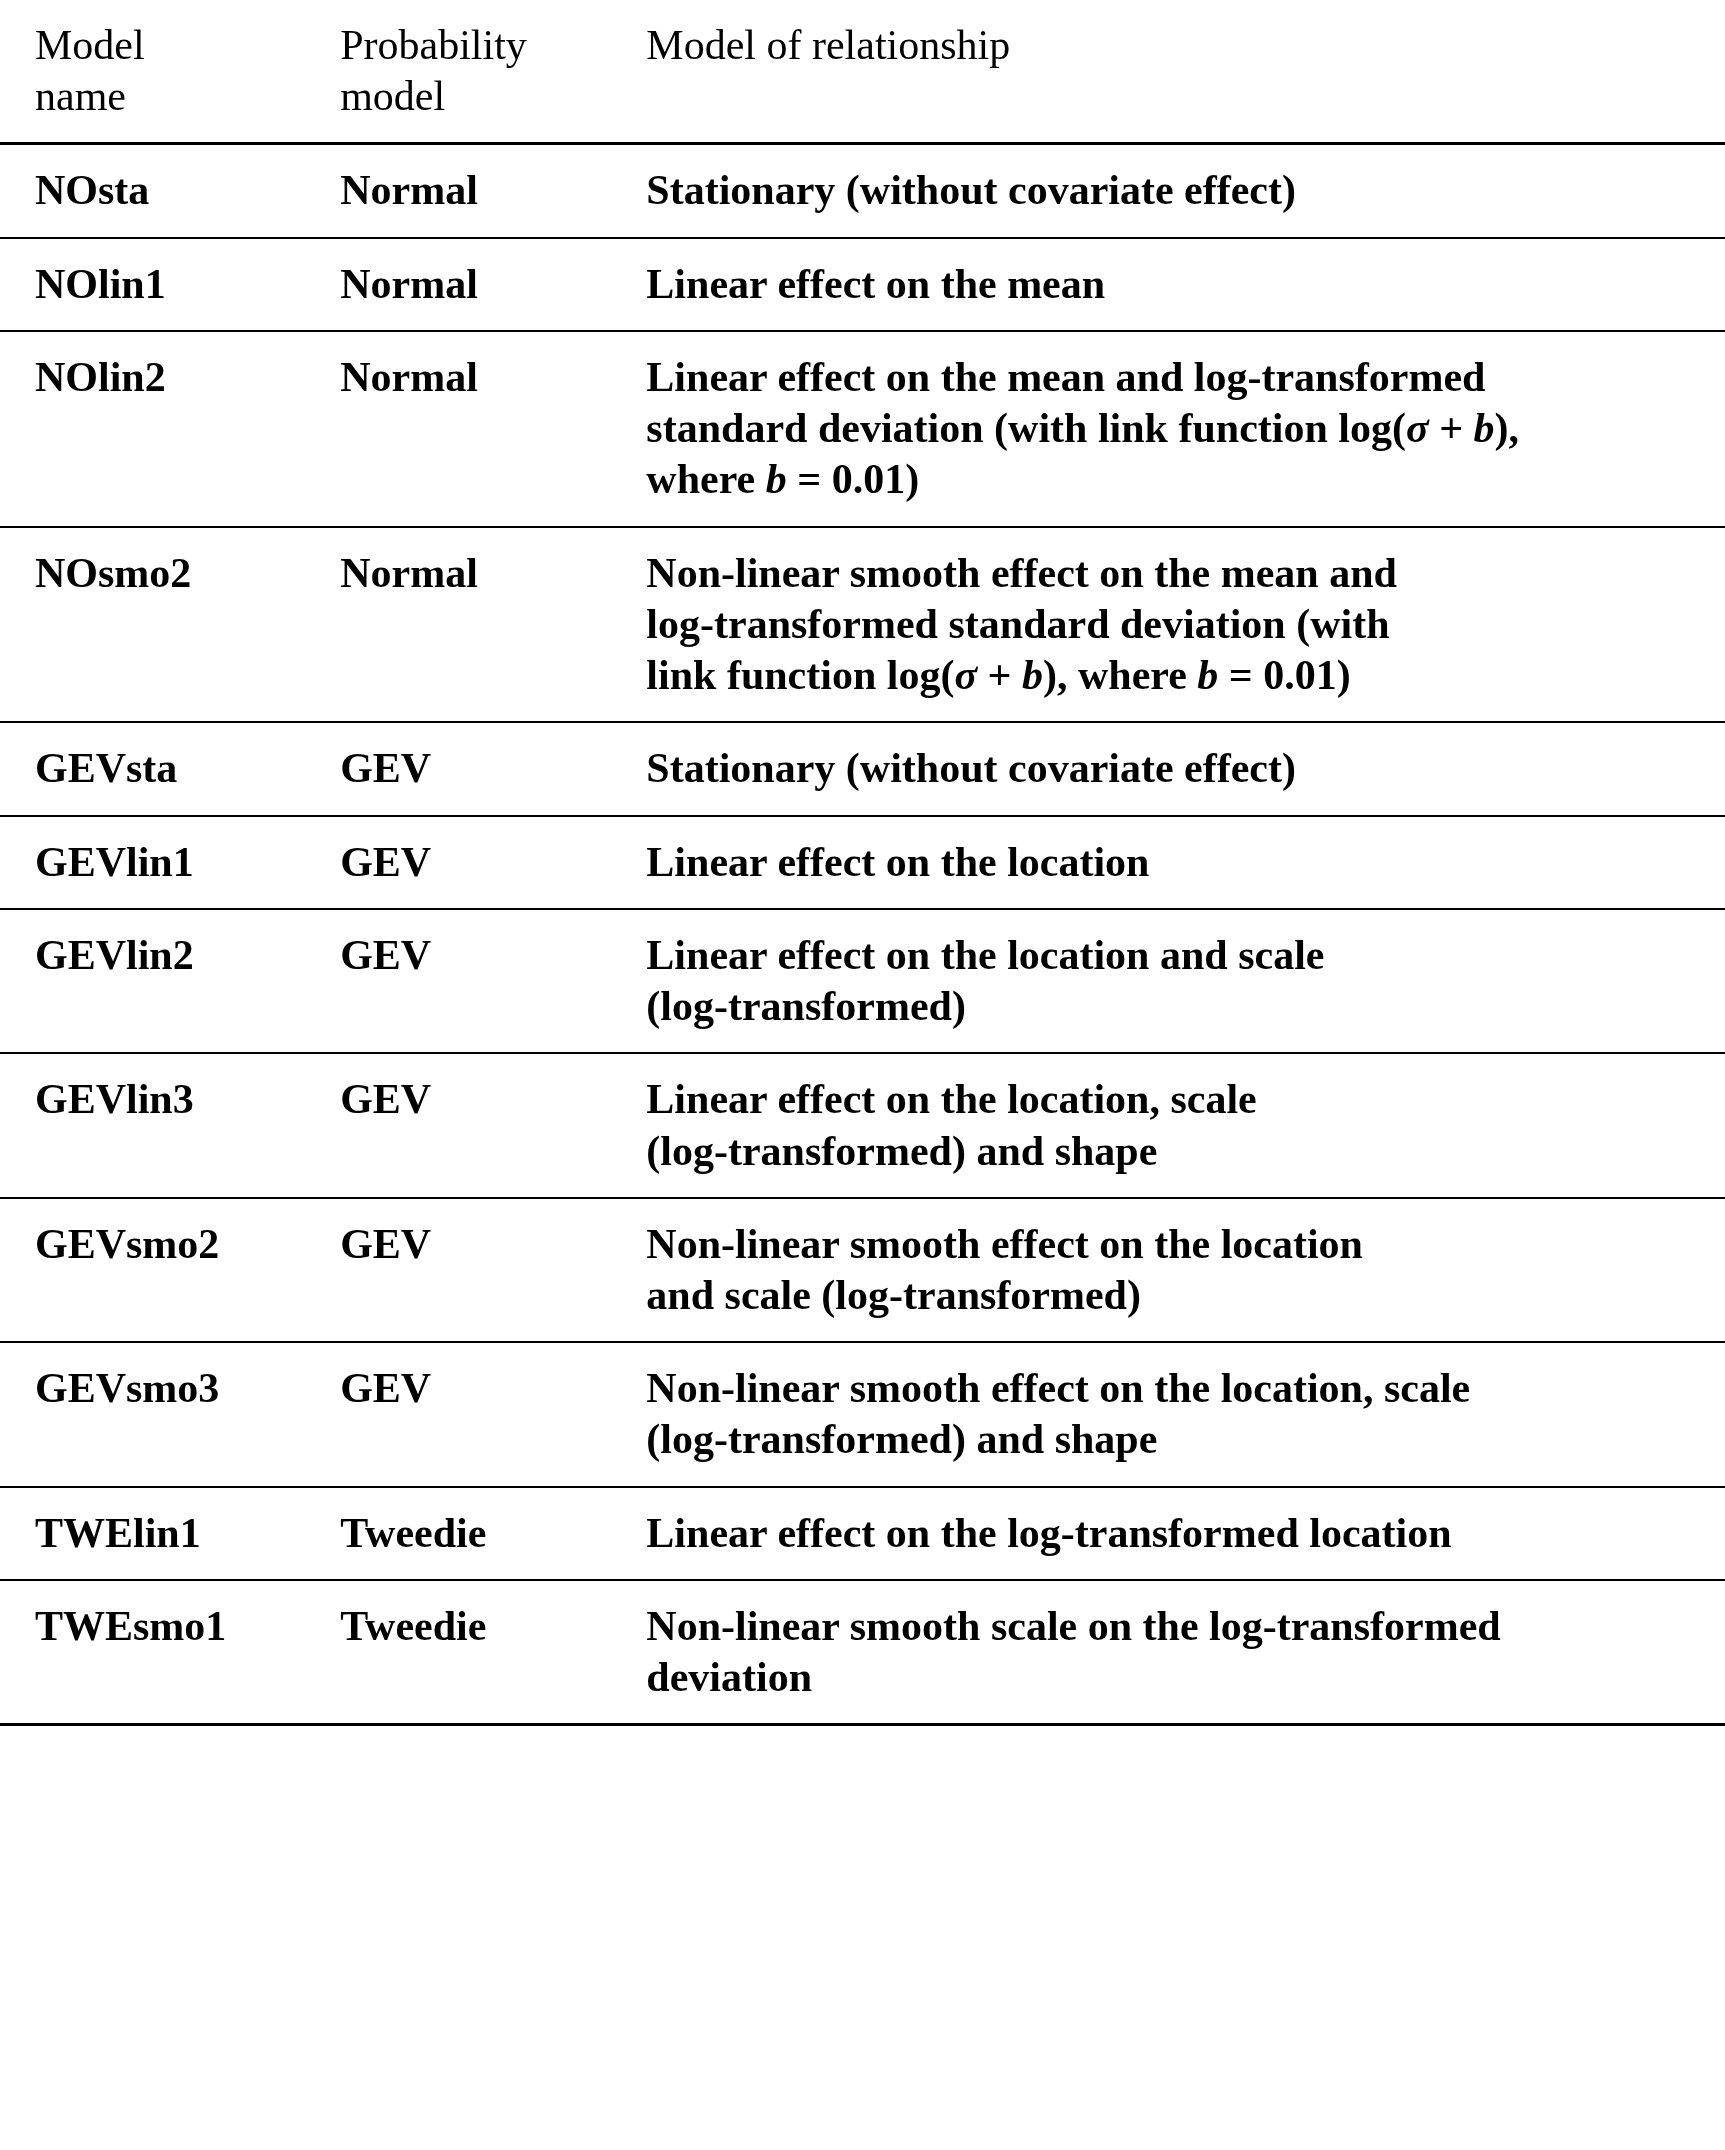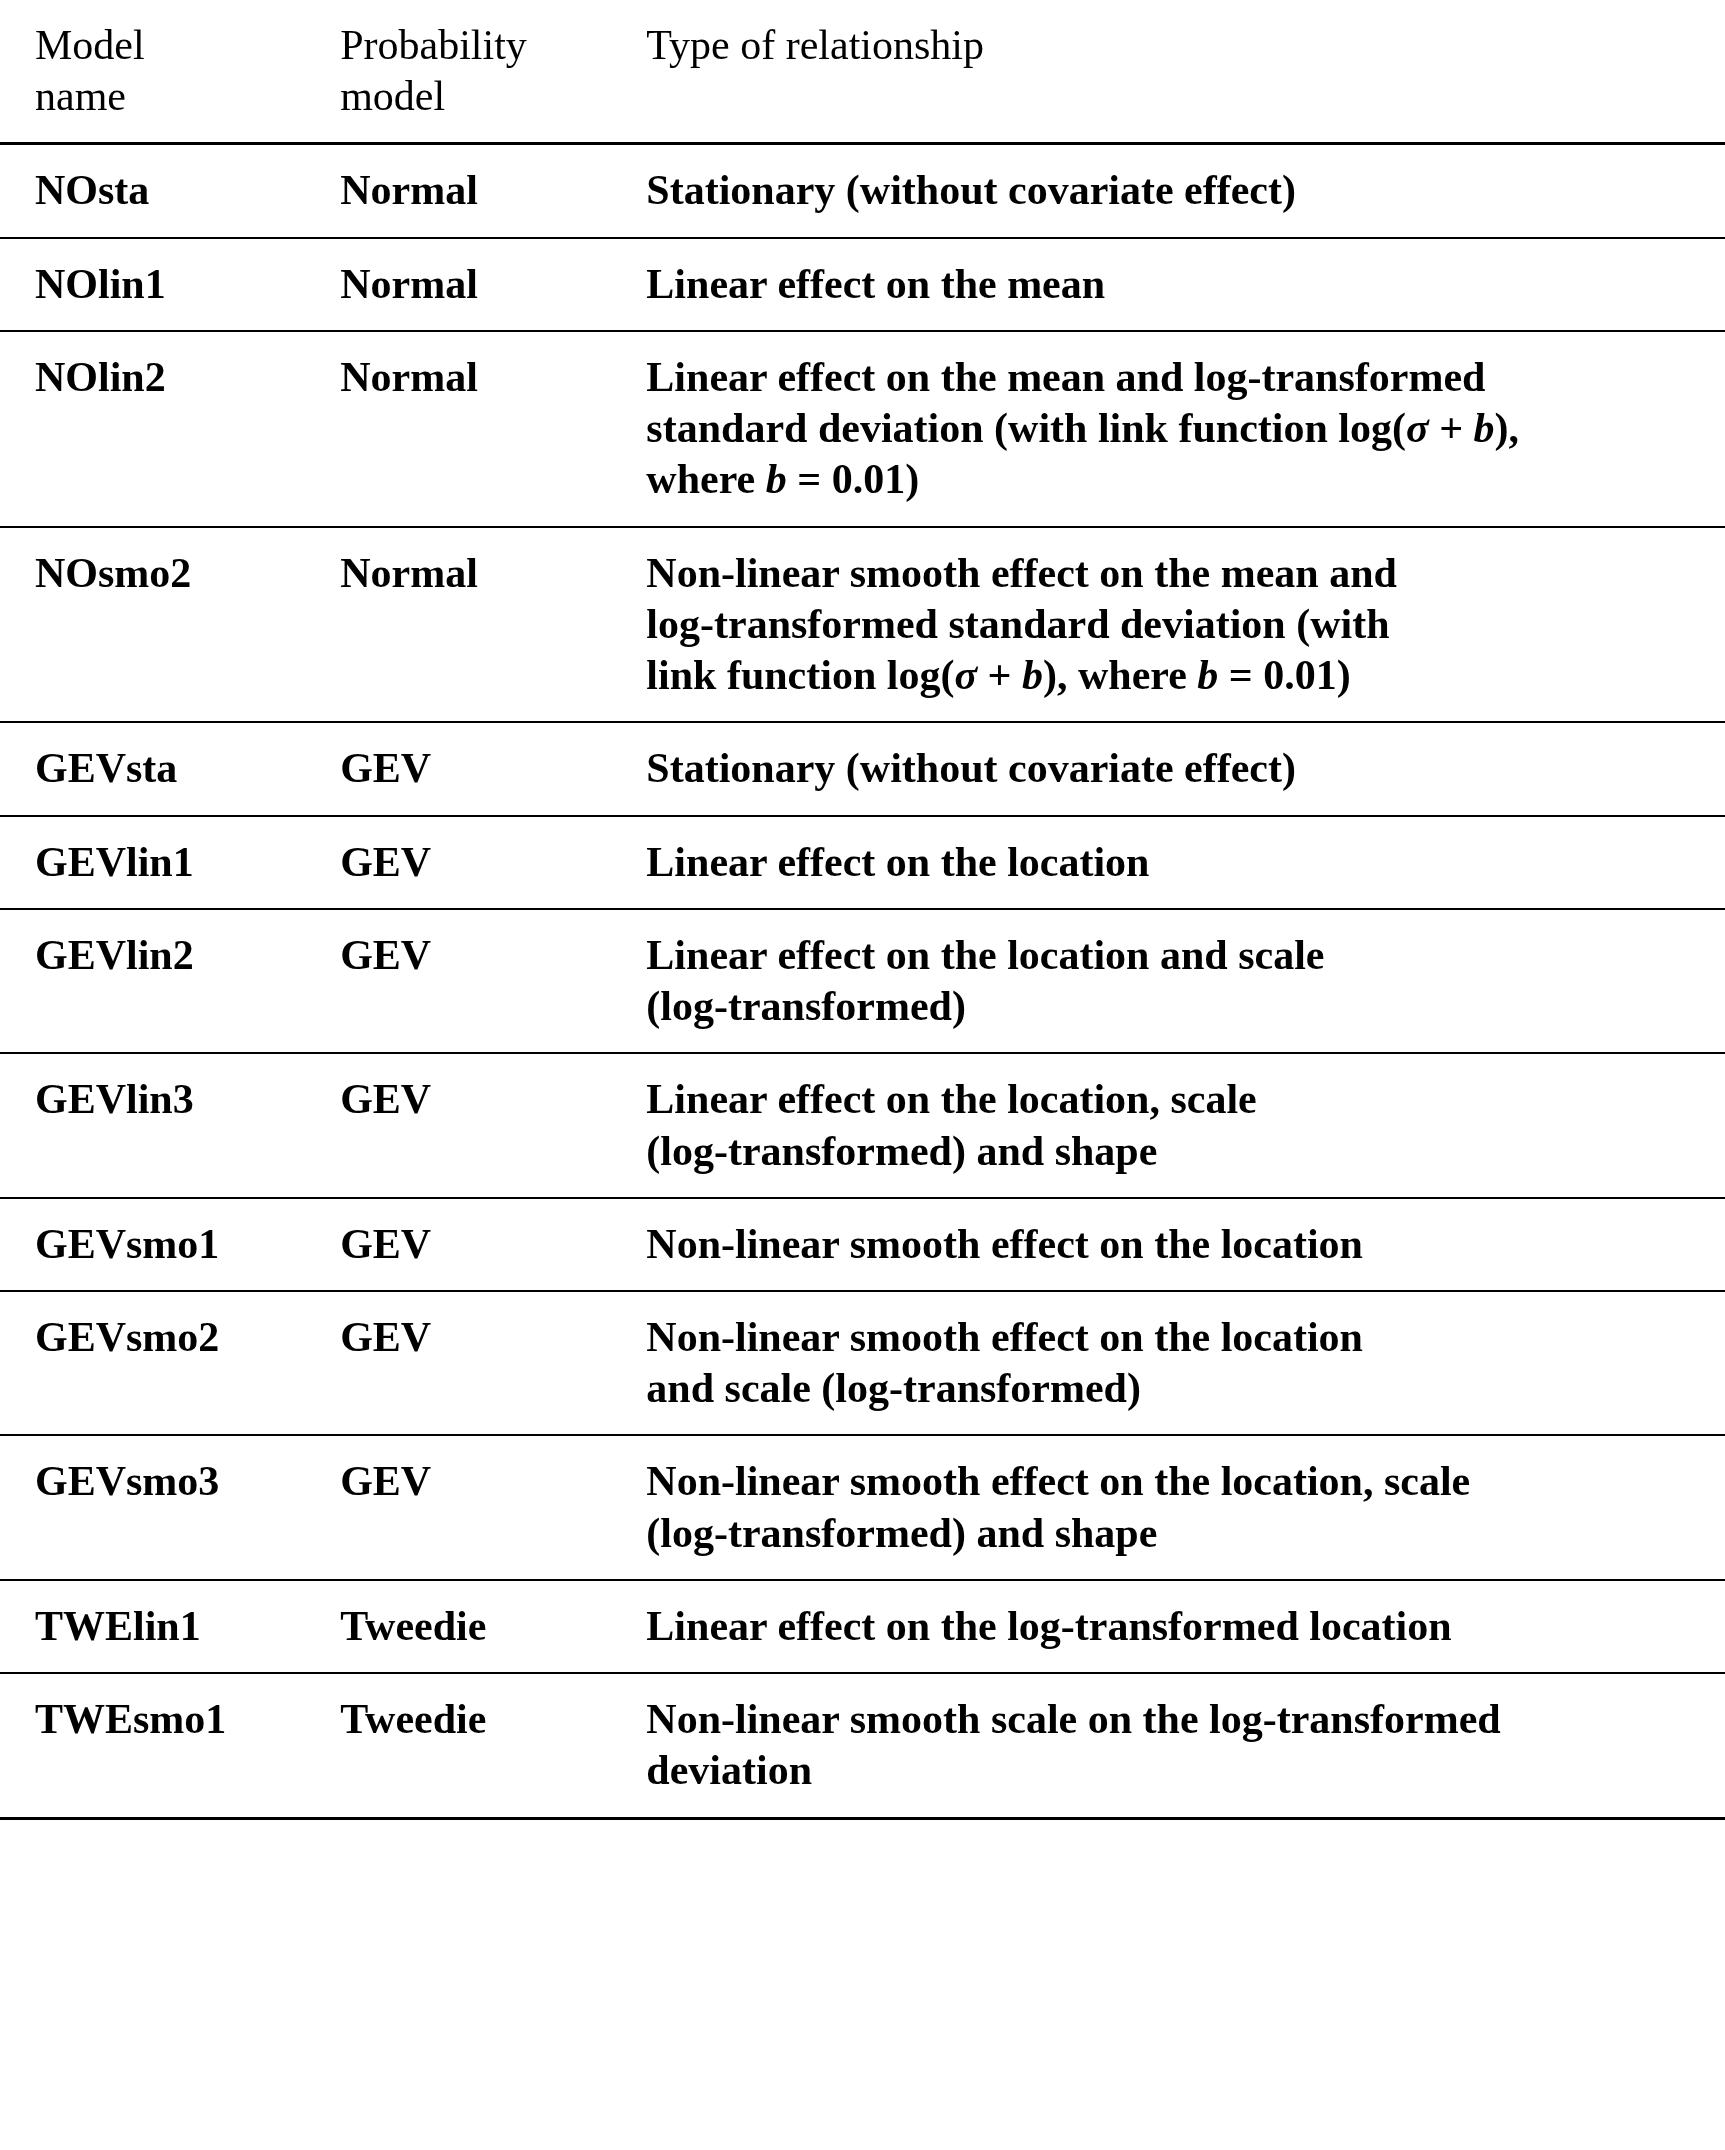--- a/index.html
+++ b/index.html
@@ -89,21 +89,21 @@
           </div>
         </th>
         <th class="col-prob">
           <div class="cell-pad">
             <span class="hdr-line">Probability</span>
             <span class="hdr-line">model</span>
           </div>
         </th>
         <th class="col-rel">
           <div class="cell-pad">
-            <span class="hdr-line">Type of relationship</span>
+            <span class="hdr-line">Model of relationship</span>
             <span class="hdr-line"></span>
           </div>
         </th>
       </tr>
     </thead>
     <tbody id="table-body">
         <tr class="data-row">
           <td class="col-name">
             <div class="cell-pad"><span>NOsta</span></div>
           </td>
@@ -208,33 +208,20 @@
           </td>
           <td class="col-rel">
             <div class="cell-pad">
               <span class="rel-line">Linear effect on the location, scale</span>
               <span class="rel-line">(log-transformed) and shape</span>
             </div>
           </td>
         </tr>
         <tr class="data-row">
           <td class="col-name">
-            <div class="cell-pad"><span>GEVsmo1</span></div>
-          </td>
-          <td class="col-prob">
-            <div class="cell-pad"><span>GEV</span></div>
-          </td>
-          <td class="col-rel">
-            <div class="cell-pad">
-              <span class="rel-line">Non-linear smooth effect on the location</span>
-            </div>
-          </td>
-        </tr>
-        <tr class="data-row">
-          <td class="col-name">
             <div class="cell-pad"><span>GEVsmo2</span></div>
           </td>
           <td class="col-prob">
             <div class="cell-pad"><span>GEV</span></div>
           </td>
           <td class="col-rel">
             <div class="cell-pad">
               <span class="rel-line">Non-linear smooth effect on the location</span>
               <span class="rel-line">and scale (log-transformed)</span>
             </div>

